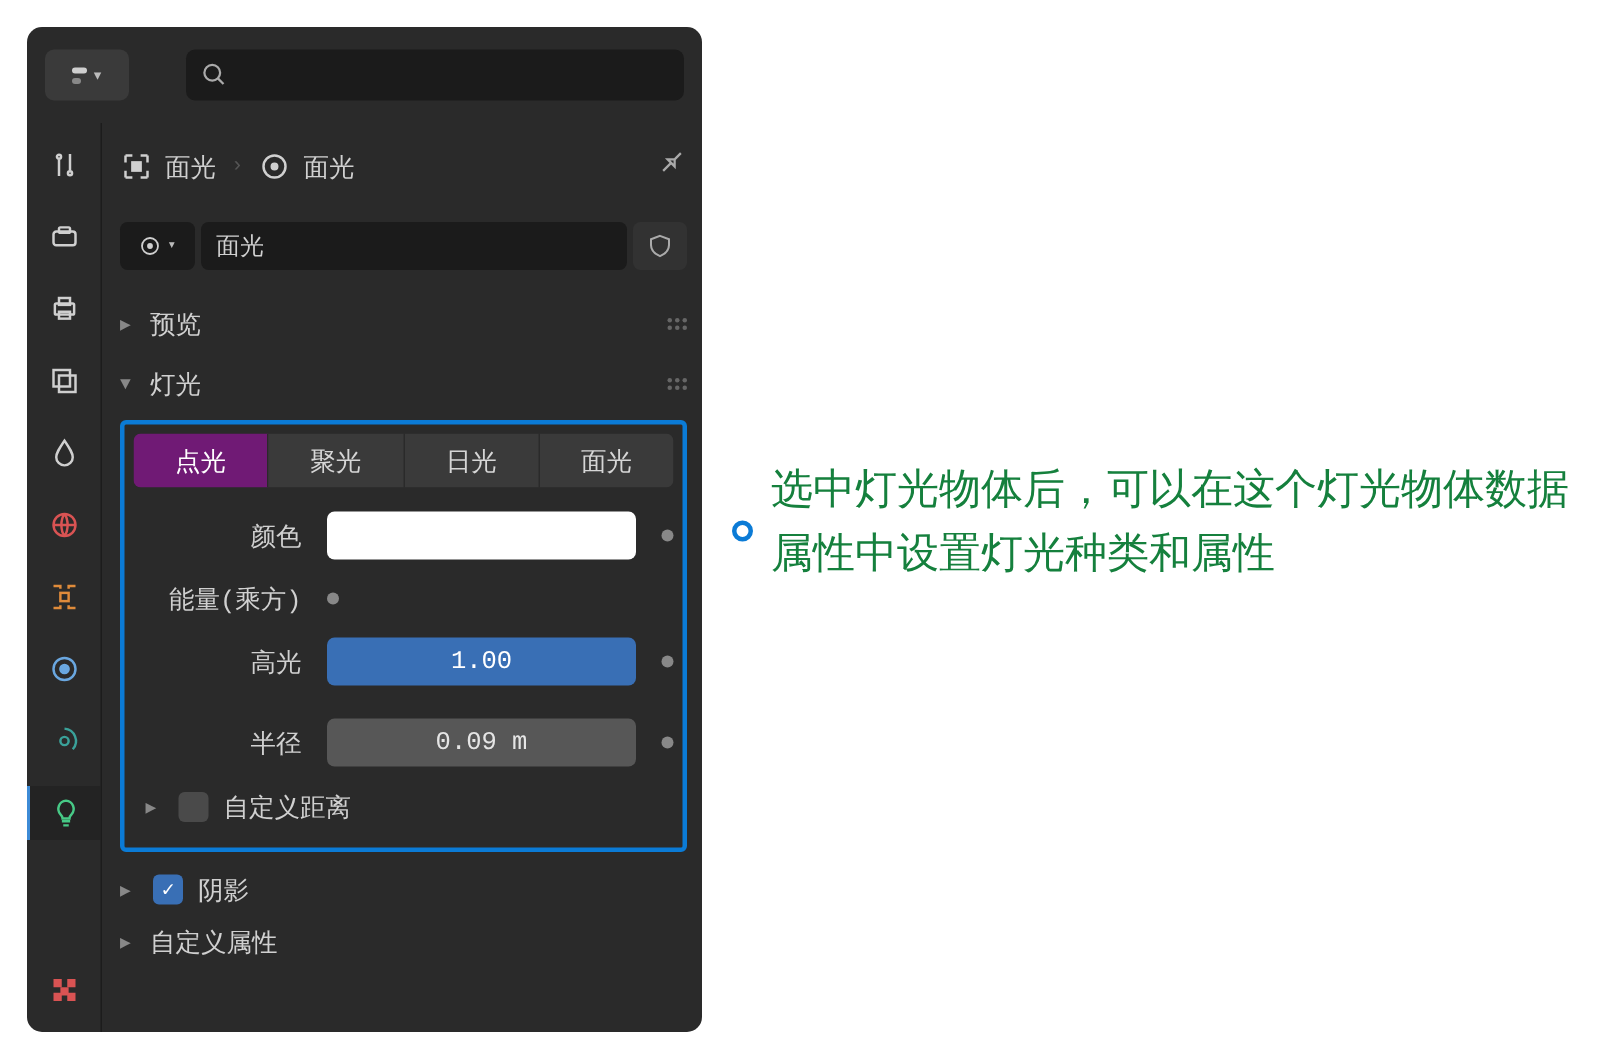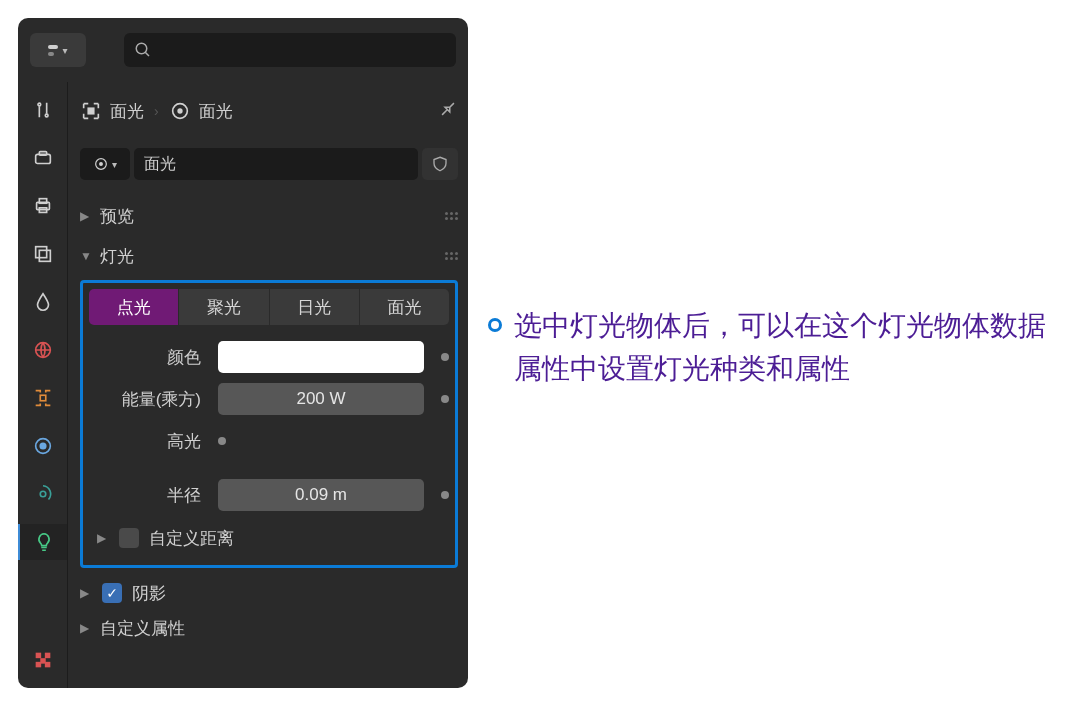--- a/index.html
+++ b/index.html
@@ -85,20 +85,21 @@
     width: 50px;
     margin-left: -1px;
     border-radius: 0;
   }
   .rail-btn svg { width: 22px; height: 22px; }
   .panel {
     flex: 1;
     padding: 10px 10px 10px 12px;
     color: #d0d0d0;
     font-size: 17px;
+    font-family: Liberation Mono, monospace;
   }
   .breadcrumb {
     height: 38px;
     display: flex;
     align-items: center;
     gap: 10px;
     margin-bottom: 14px;
   }
   .bc-item { display: flex; align-items: center; gap: 8px; }
   .bc-item svg { width: 22px; height: 22px; }
@@ -217,23 +218,23 @@
     display: inline-flex; align-items: center; justify-content: center;
   }
   .chk.unchecked { background: #4a4a4a; }
   .chk.checked { background: #396fb5; color: #fff; font-size: 14px; }
   .annotation {
     position: absolute;
     left: 488px;
     top: 304px;
     width: 560px;
     display: flex;
-    align-items: flex-start;
+    align-items: center;
     gap: 12px;
-    color: #4c1d95;
+    color: #15803d;
     font-size: 28px;
     line-height: 1.55;
   }
   .annotation .bullet {
     width: 14px; height: 14px;
     border: 3px solid #0b7bd6;
     border-radius: 50%;
     background: #fff;
     margin-top: 14px;
     flex-shrink: 0;
@@ -417,27 +418,27 @@
             </div>
         </div>
 
         <div class="prop-row">
           <div class="prop-label">颜色</div>
           <div class="prop-field white"></div>
           <div class="prop-anim"></div>
         </div>
         <div class="prop-row">
           <div class="prop-label">能量(乘方)</div>
-          <div class="prop-field">
-              <span>200 W</span>
-            </div>
           <div class="prop-anim"></div>
         </div>
         <div class="prop-row">
           <div class="prop-label">高光</div>
+          <div class="prop-field blue">
+              <span>1.00</span>
+            </div>
           <div class="prop-anim"></div>
         </div>
         <div style="height:12px;"></div>
         <div class="prop-row">
           <div class="prop-label">半径</div>
           <div class="prop-field">
               <span>0.09 m</span>
             </div>
           <div class="prop-anim"></div>
         </div>

